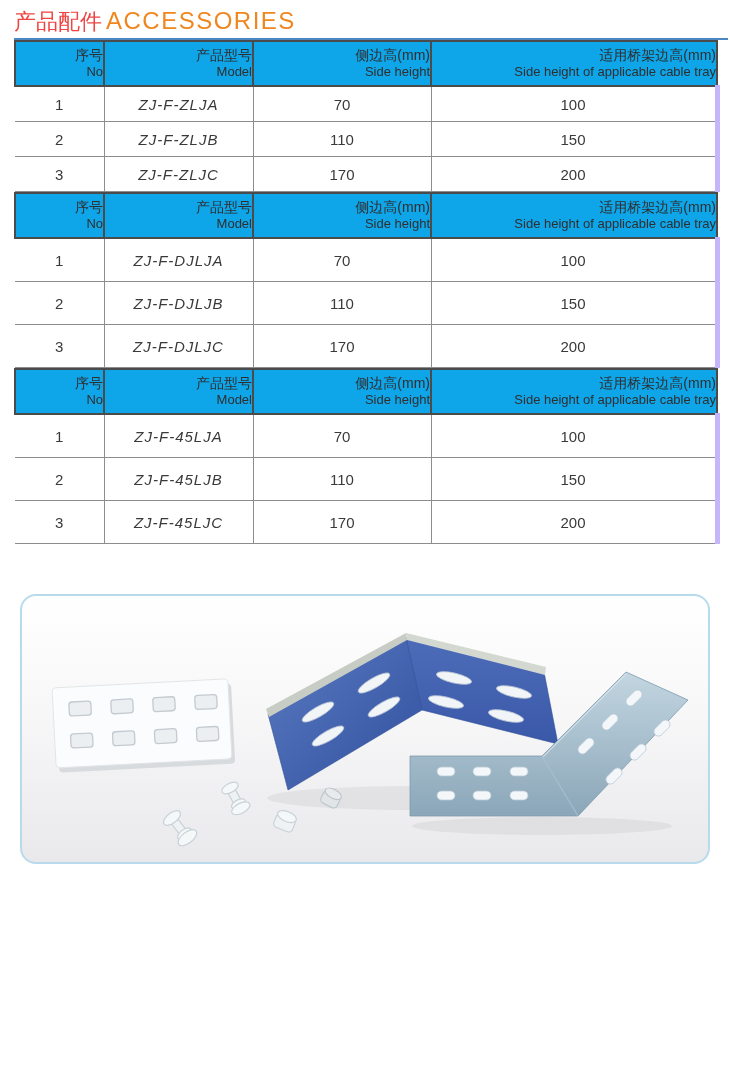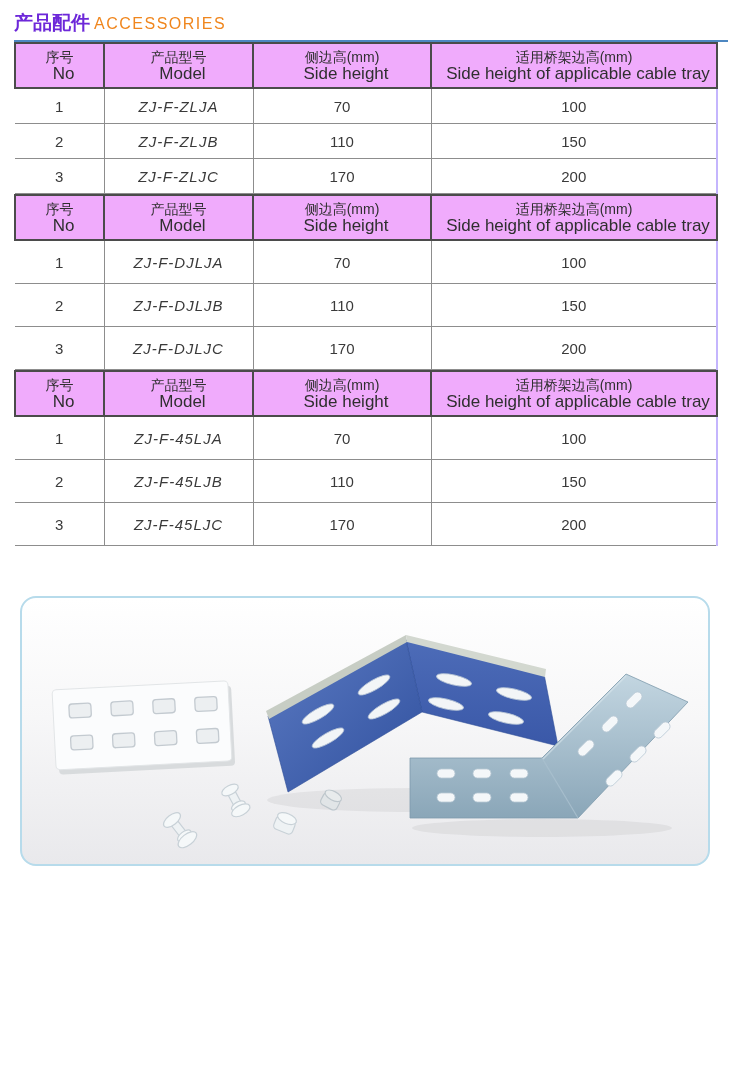--- a/index.html
+++ b/index.html
@@ -9,22 +9,22 @@
     -webkit-font-smoothing:antialiased;
     overflow:hidden;
   }
   
   .page-header {
     margin:6px 2px 0 14px;
     padding-bottom:4px;
     border-bottom:2px solid #4d87c1;
   }
   .page-header h1 { margin:0; line-height:24px; font-weight:normal; }
-  .title-zh { color:#6d28d9; font-weight:bold; font-size:19px; }
-  .title-en { color:#f0861d; font-size:16px; letter-spacing:1.5px; margin-left:4px;text-align:right; }
+  .title-zh { color:#ef4444; font-weight:normal; font-size:22px; }
+  .title-en { color:#f0861d; font-size:24px; letter-spacing:1.5px; margin-left:4px;text-align:right; }
 
   
   .section-heading {
     margin:12px 0 18px 14px;
     font-size:15px; line-height:19px;
     color:#0d6cb5; font-weight:bold;
   }
   .section-heading .en { margin-left:10px; }
   #section-angled .section-heading { margin-top:36px; margin-bottom:20px; }
   #section-45 .section-heading { margin-top:44px; margin-bottom:20px; }
@@ -32,37 +32,37 @@
   
   .spec-table {
     table-layout:fixed; border-collapse:collapse;
     width:702px; margin-left:14px;
   }
   .spec-table col.c1 { width:89px; }
   .spec-table col.c2 { width:149px; }
   .spec-table col.c3 { width:178px; }
   .spec-table col.c4 { width:286px; }
   .spec-table thead th {
-    background:#f0abfc;
+    background:#0ea5e9;
     border:2px solid #4b4b4b;
     padding:4px 0 5px 0;
     font-weight:normal;
     color:#2f2f2f;
-    text-align:center;
+    text-align:right;
     vertical-align:middle;
   }
   .th-zh { font-size:14px; line-height:18px; }
-  .th-en { font-size:17px; line-height:16px;margin-left:8px; }
+  .th-en { font-size:13px; line-height:16px;margin-left:8px; }
   .spec-table tbody td {
     text-align:center; vertical-align:middle;
     font-size:15px; color:#3a3a3a;
     border-bottom:1px solid #8d8d8d;
   }
   .spec-table tbody td + td { border-left:1px solid #8d8d8d; }
-  .spec-table tbody td:last-child { border-right:2px solid #c4b5fd; }
+  .spec-table tbody td:last-child { border-right:5px solid #c4b5fd; }
   .spec-table.rows-short tbody td { height:32px; }
   .spec-table.rows-tall tbody td { height:40px; }
   .spec-table td.model { letter-spacing:1px;font-style:italic; }
 
   
   .photo-panel {
     margin:50px 0 0 20px;
     width:686px; height:266px;
     border:2px solid #b7dbeb;
     border-radius:16px;

